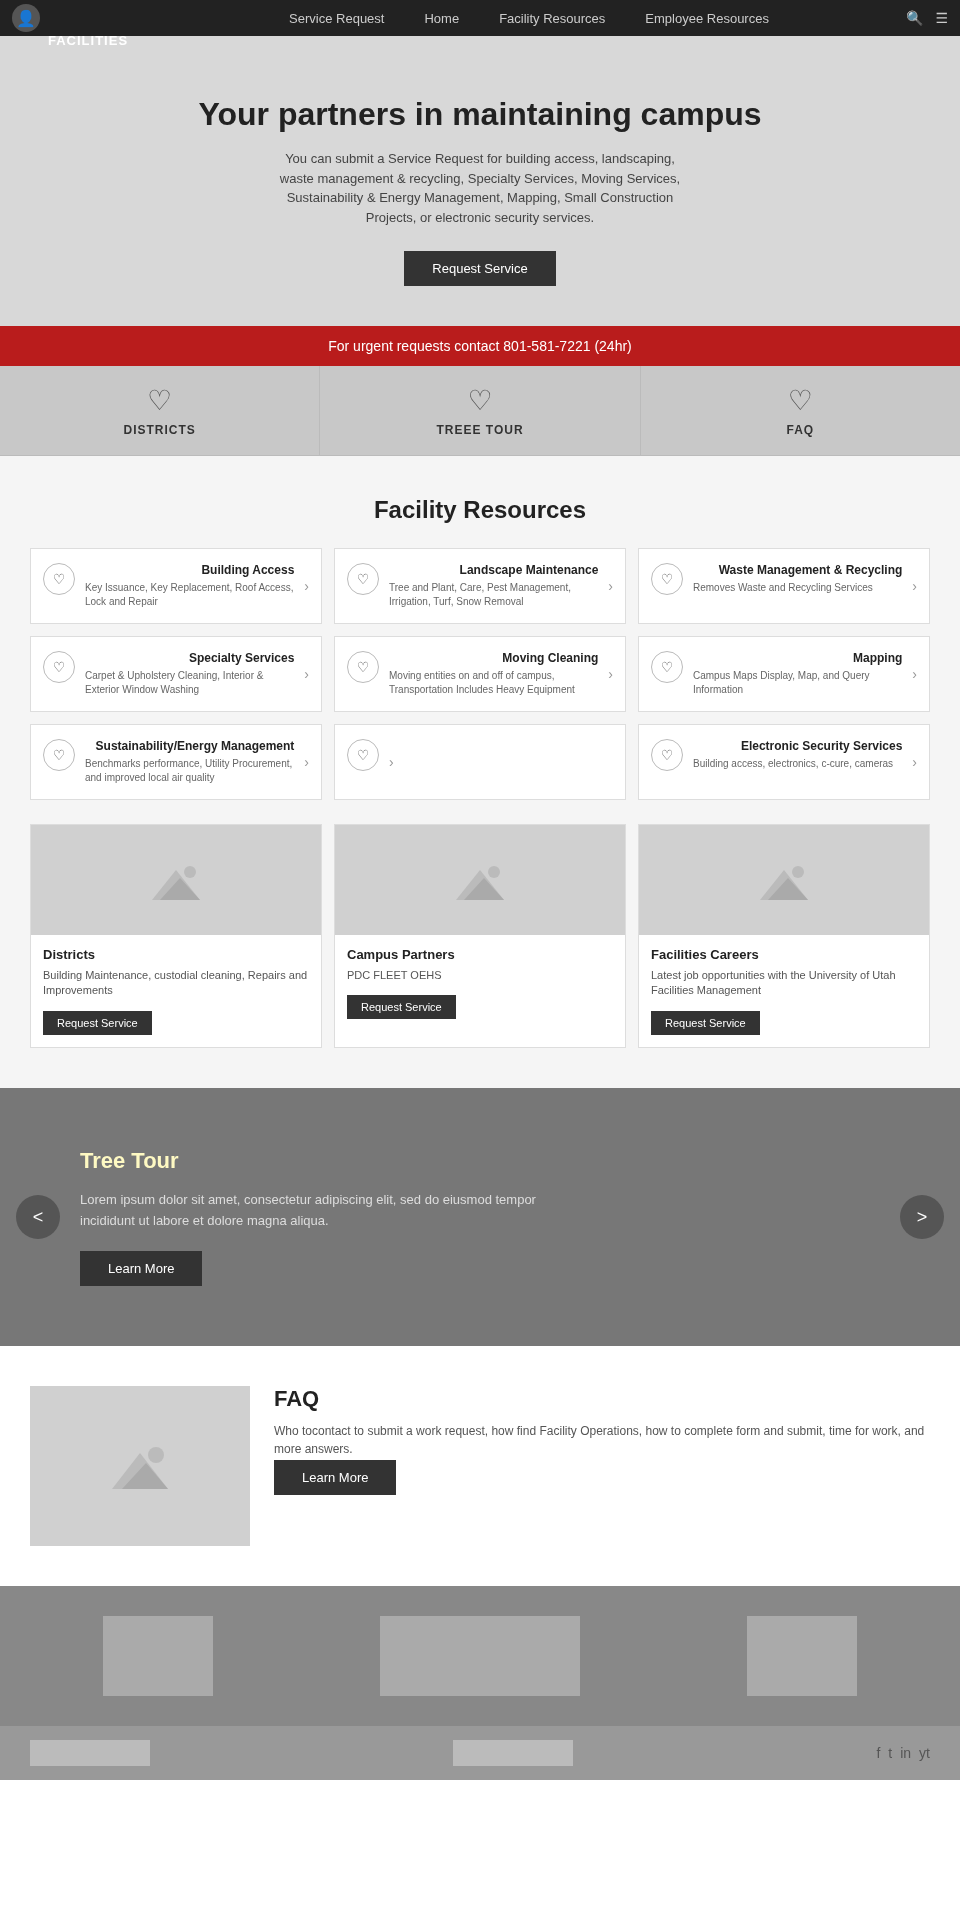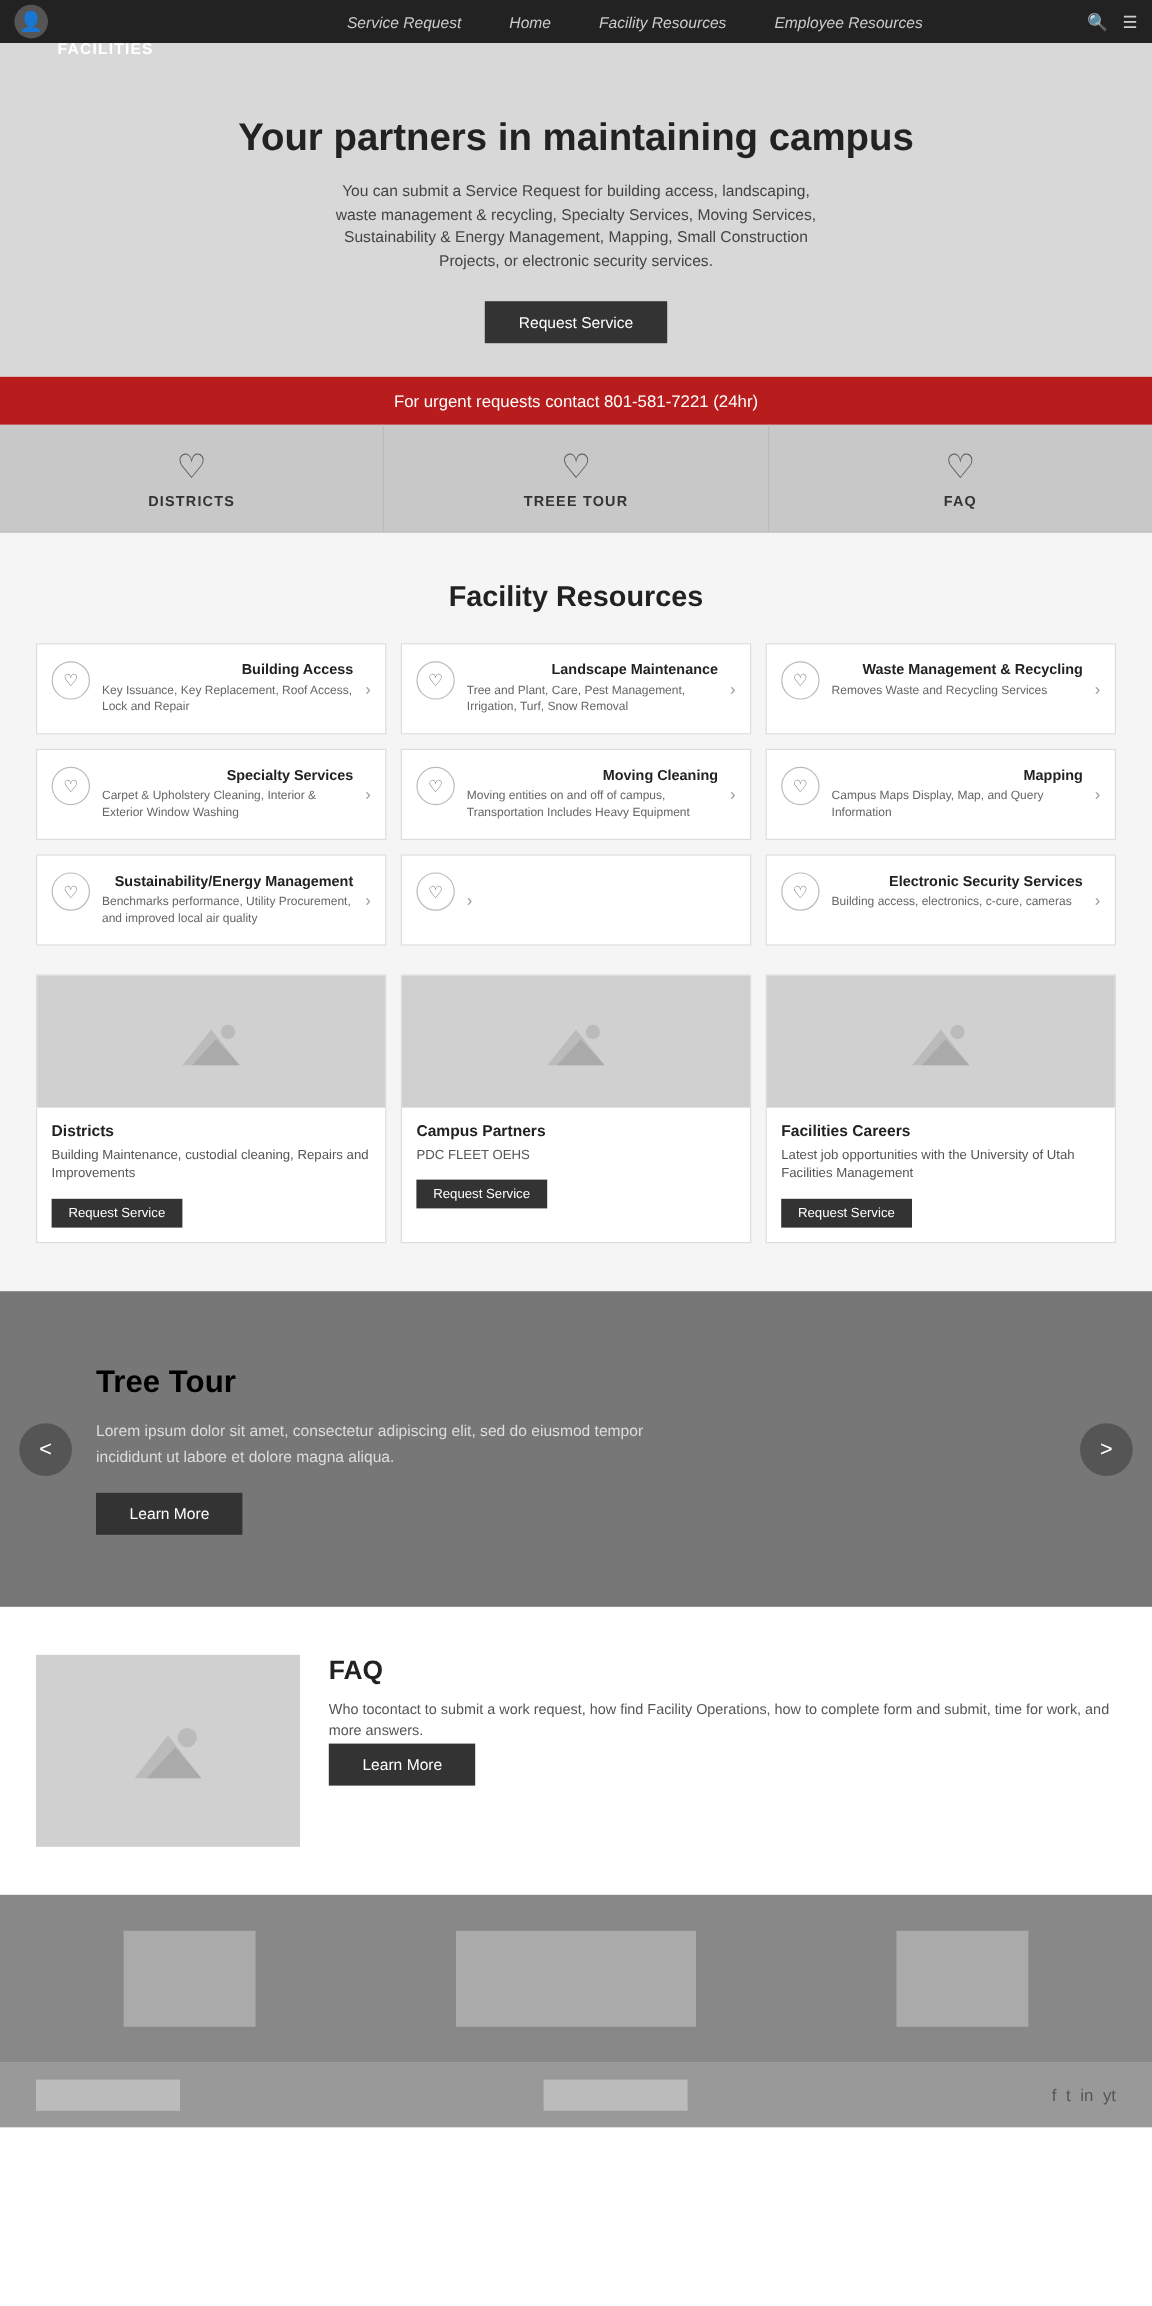--- a/index.html
+++ b/index.html
@@ -30,21 +30,20 @@
       font-weight: bold;
       font-size: 13px;
       letter-spacing: 1px;
       margin-top: 44px;
     }
     .nav-links {
       display: flex;
       gap: 40px;
       flex: 1;
       justify-content: center;
-      font-style: italic;
     }
     .nav-links a {
       color: #ccc;
       text-decoration: none;
       font-size: 13px;
     }
     .nav-right {
       display: flex;
       align-items: center;
       gap: 12px;
@@ -52,21 +51,21 @@
     .nav-search-icon, .nav-menu-icon {
       color: #ccc;
       font-size: 14px;
       cursor: pointer;
     }
 
     
     .hero {
       background: #d8d8d8;
       text-align: center;
-      padding: 60px 40px 28px;
+      padding: 60px 40px 40px;
     }
     .hero h1 {
       font-size: 32px;
       font-weight: bold;
       color: #222;
       margin-bottom: 16px;
     }
     .hero p {
       font-size: 13px;
       color: #444;
@@ -217,22 +216,22 @@
       cursor: pointer;
     }
 
     
     .tree-tour-section {
       background: #777;
       padding: 60px 80px;
       position: relative;
     }
     .tree-tour-section h2 {
-      font-size: 26px;
-      color: #000000;
+      font-size: 22px;
+      color: #fef9c3;
       margin-bottom: 16px;
     }
     .tree-tour-section p {
       font-size: 13px;
       color: #ddd;
       max-width: 500px;
       line-height: 1.6;
       margin-bottom: 20px;
     }
     .carousel-btn {

